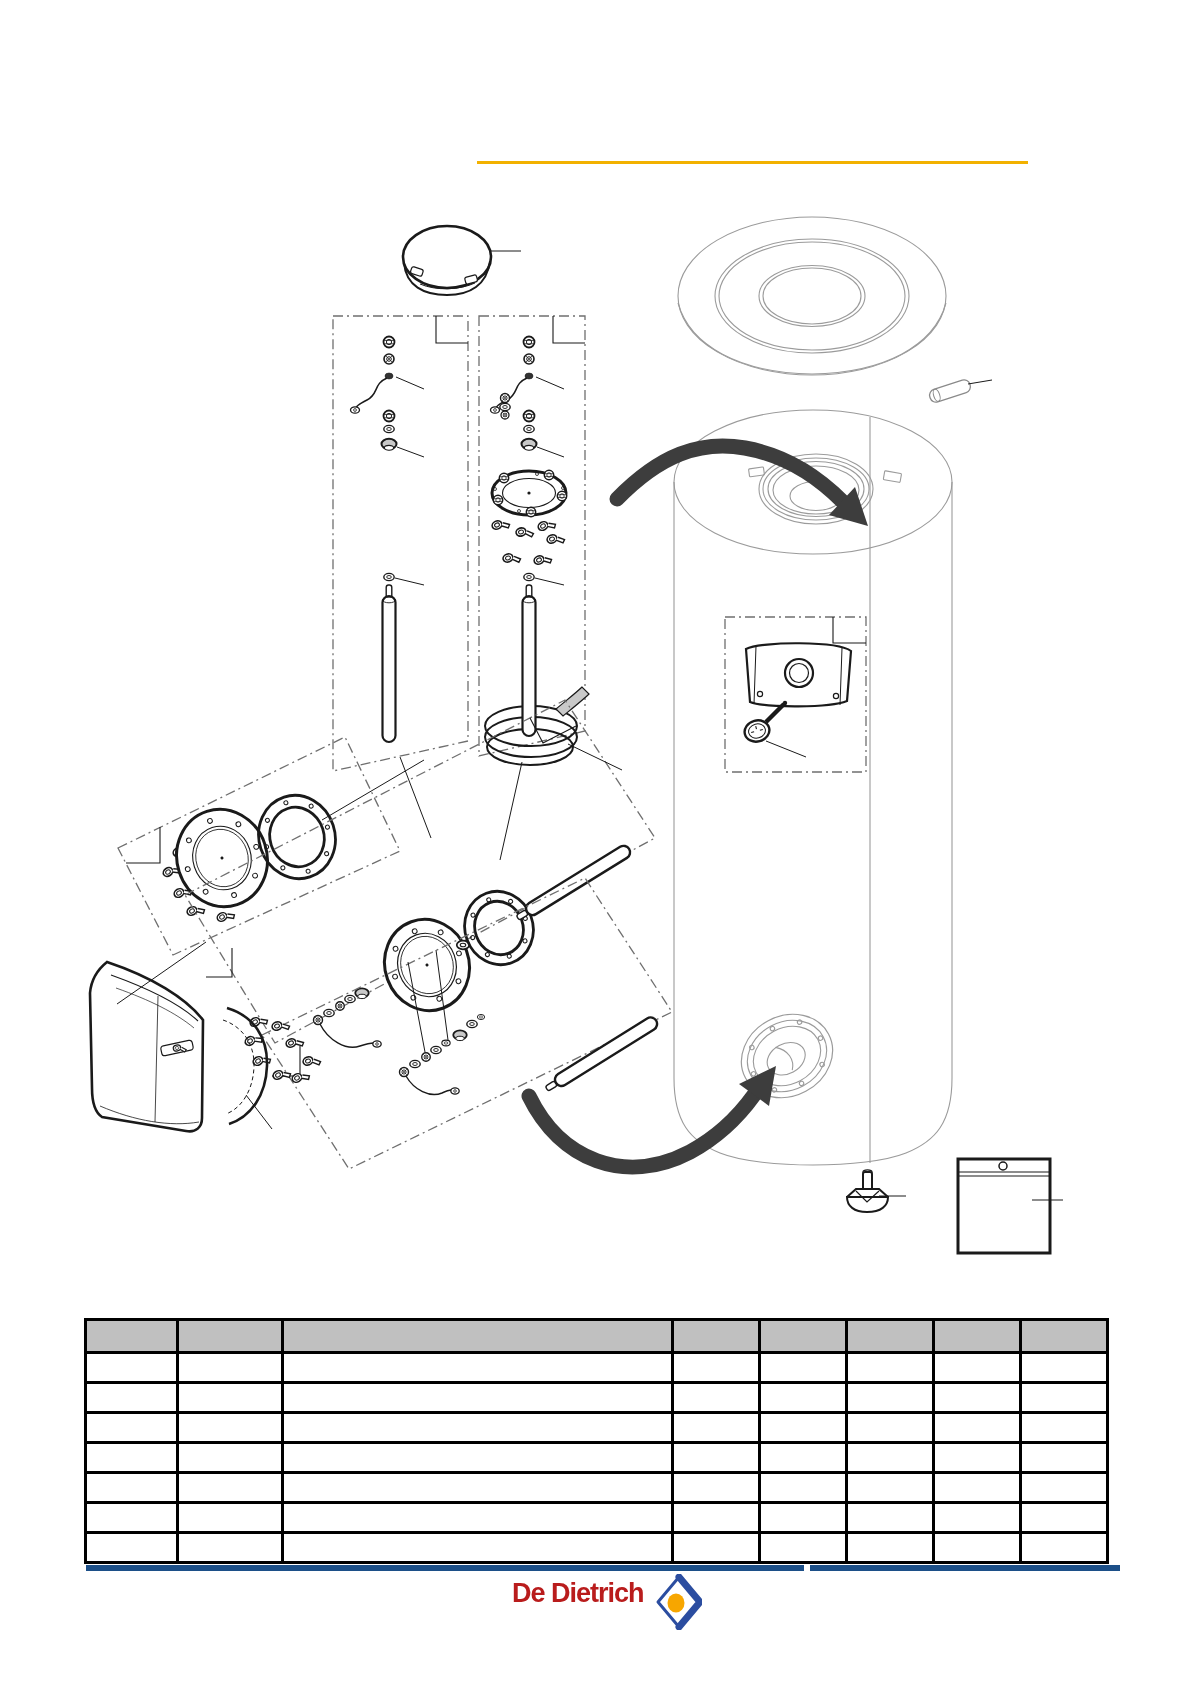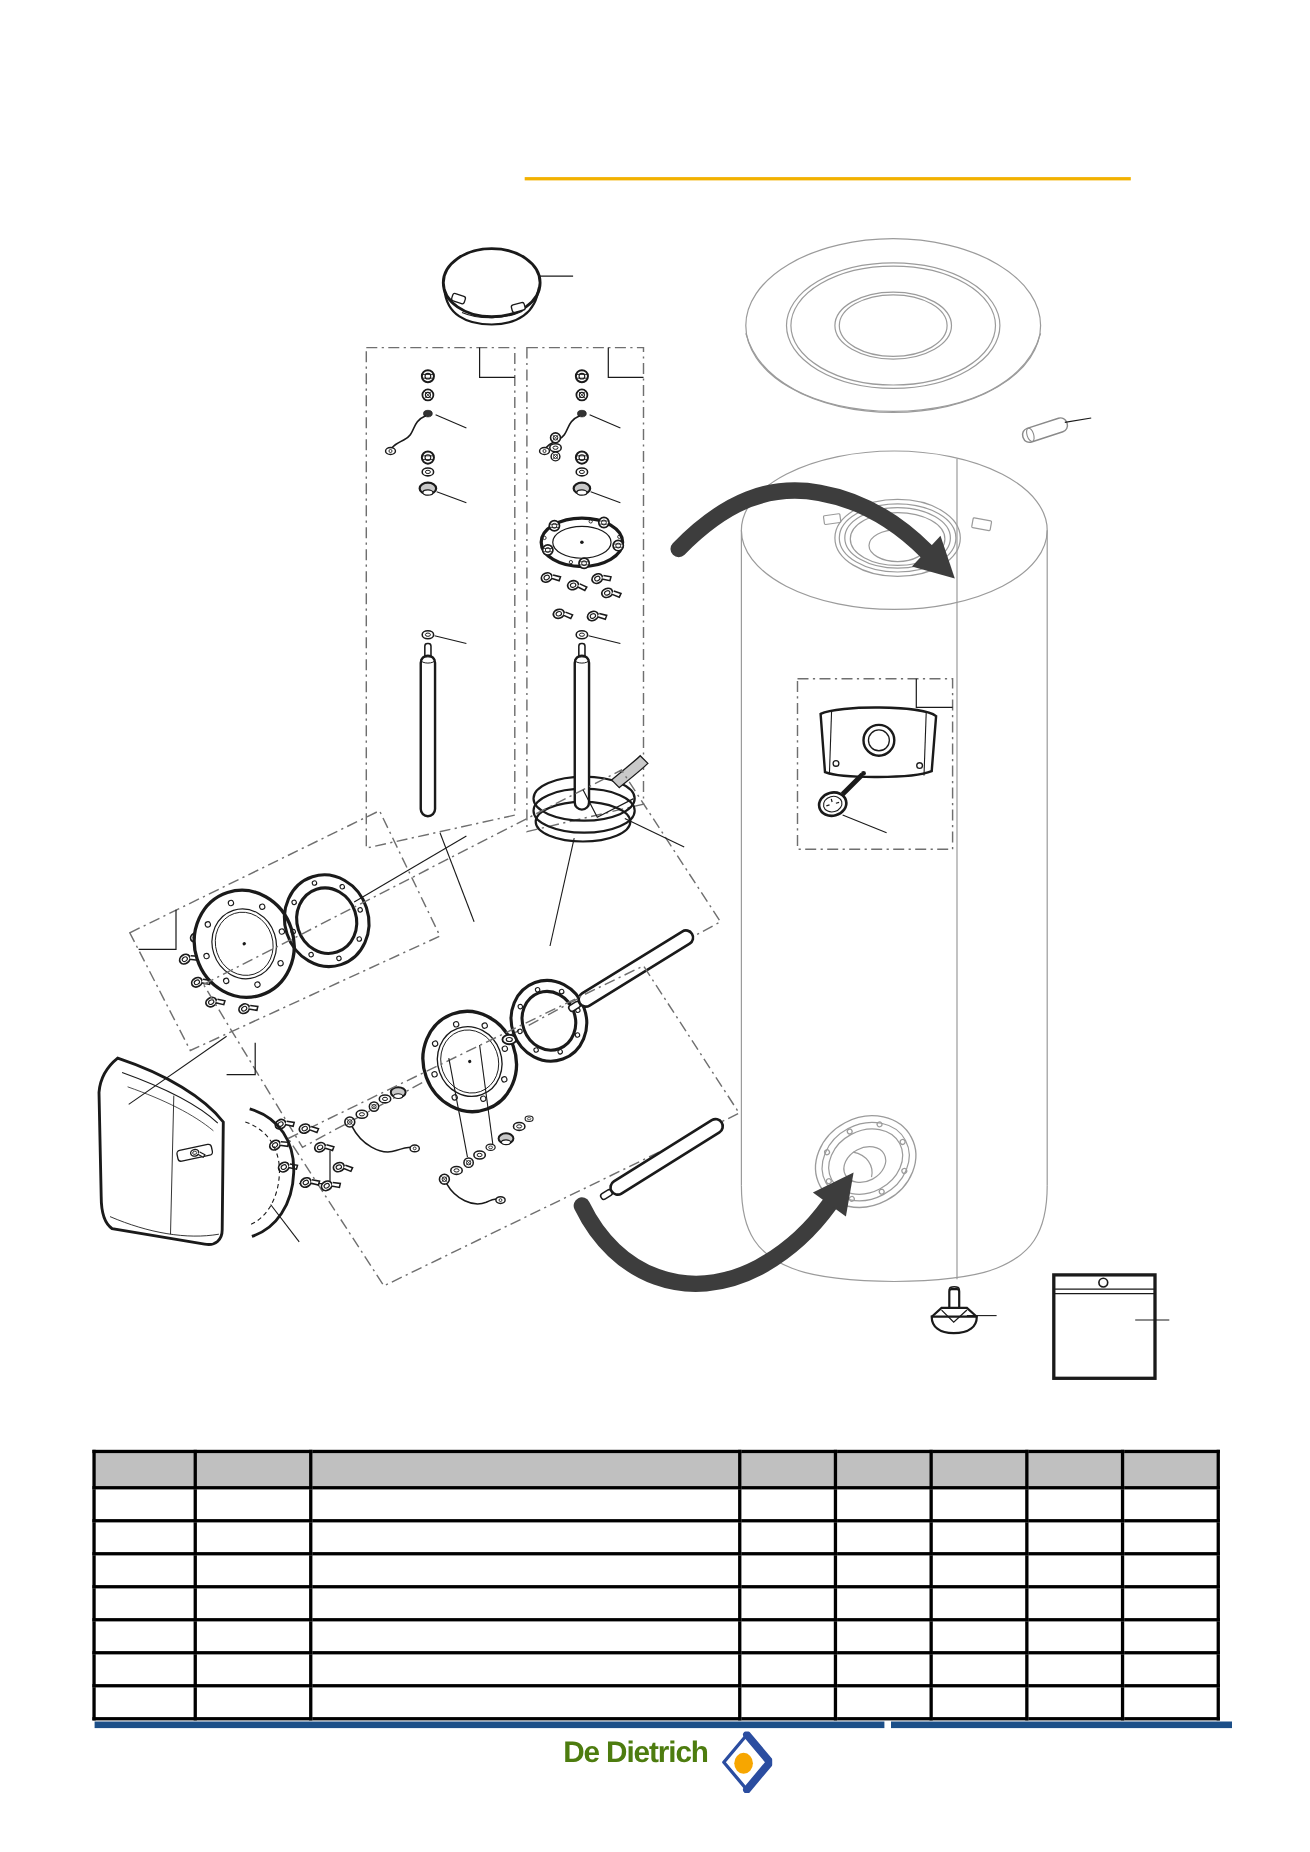--- a/index.html
+++ b/index.html
@@ -10,21 +10,21 @@
   .thin{stroke:#1a1a1a;stroke-width:1.1;fill:none;}
   .ld{stroke:#1a1a1a;stroke-width:1;}
   .blk{stroke:#1a1a1a;fill:#fff;}
   .nofill{stroke:#1a1a1a;fill:none;}
   .gry{stroke:#9b9b9b;fill:none;stroke-width:1.1;}
   #parts-table{position:absolute;left:84px;top:1318px;border-collapse:collapse;table-layout:fixed;}
   #parts-table th,#parts-table td{border:3px solid #000;padding:0;}
   #parts-table th{height:30px;}
   #parts-table td{height:27px;background:#fff;}
   .logo-text{position:absolute;left:512px;top:1578px;width:145px;height:30px;
-             font-size:27px;font-weight:700;letter-spacing:-1px;color:#4d7c0f;white-space:nowrap;}
+             font-size:27px;font-weight:700;letter-spacing:-1px;color:#b91c1c;white-space:nowrap;}
   .logo-diamond{position:absolute;left:656px;top:1574px;}
 </style>
 </head>
 <body>
 
 <div class="page">
 
 <svg width="1191" height="1684" viewBox="0 0 1191 1684">
   <defs>
     <g id="scr" stroke="#1a1a1a" fill="#fff">

